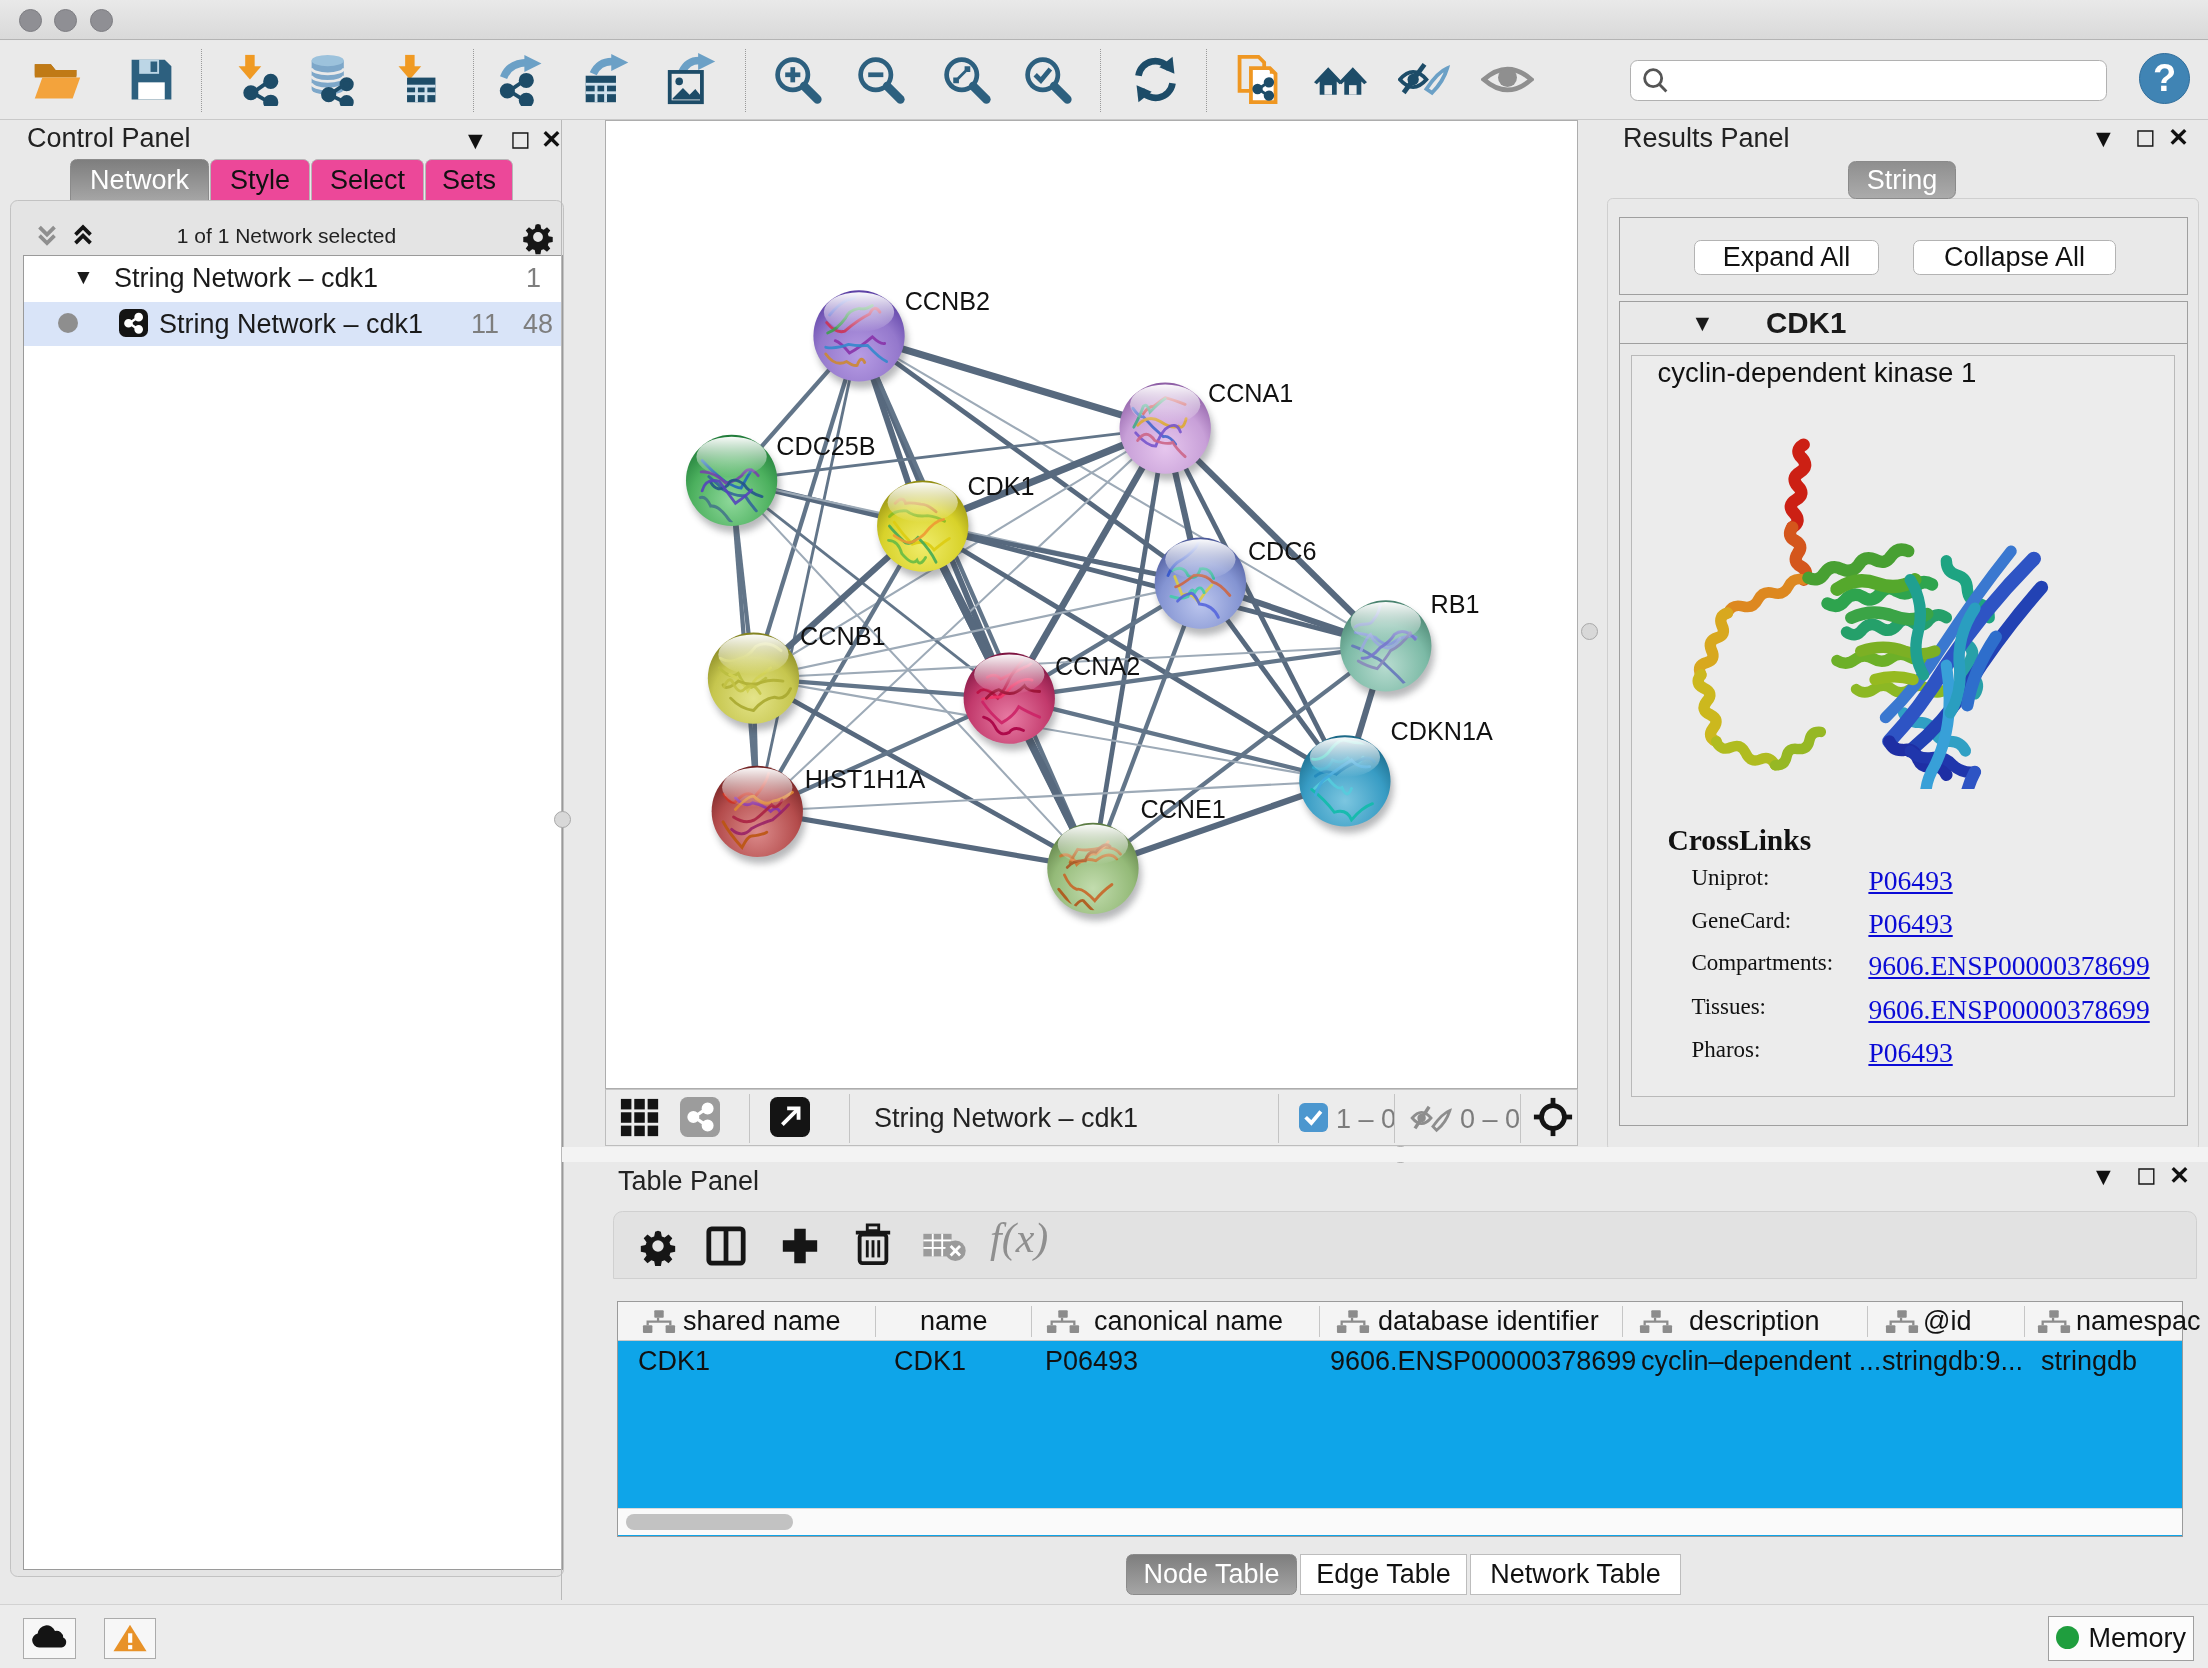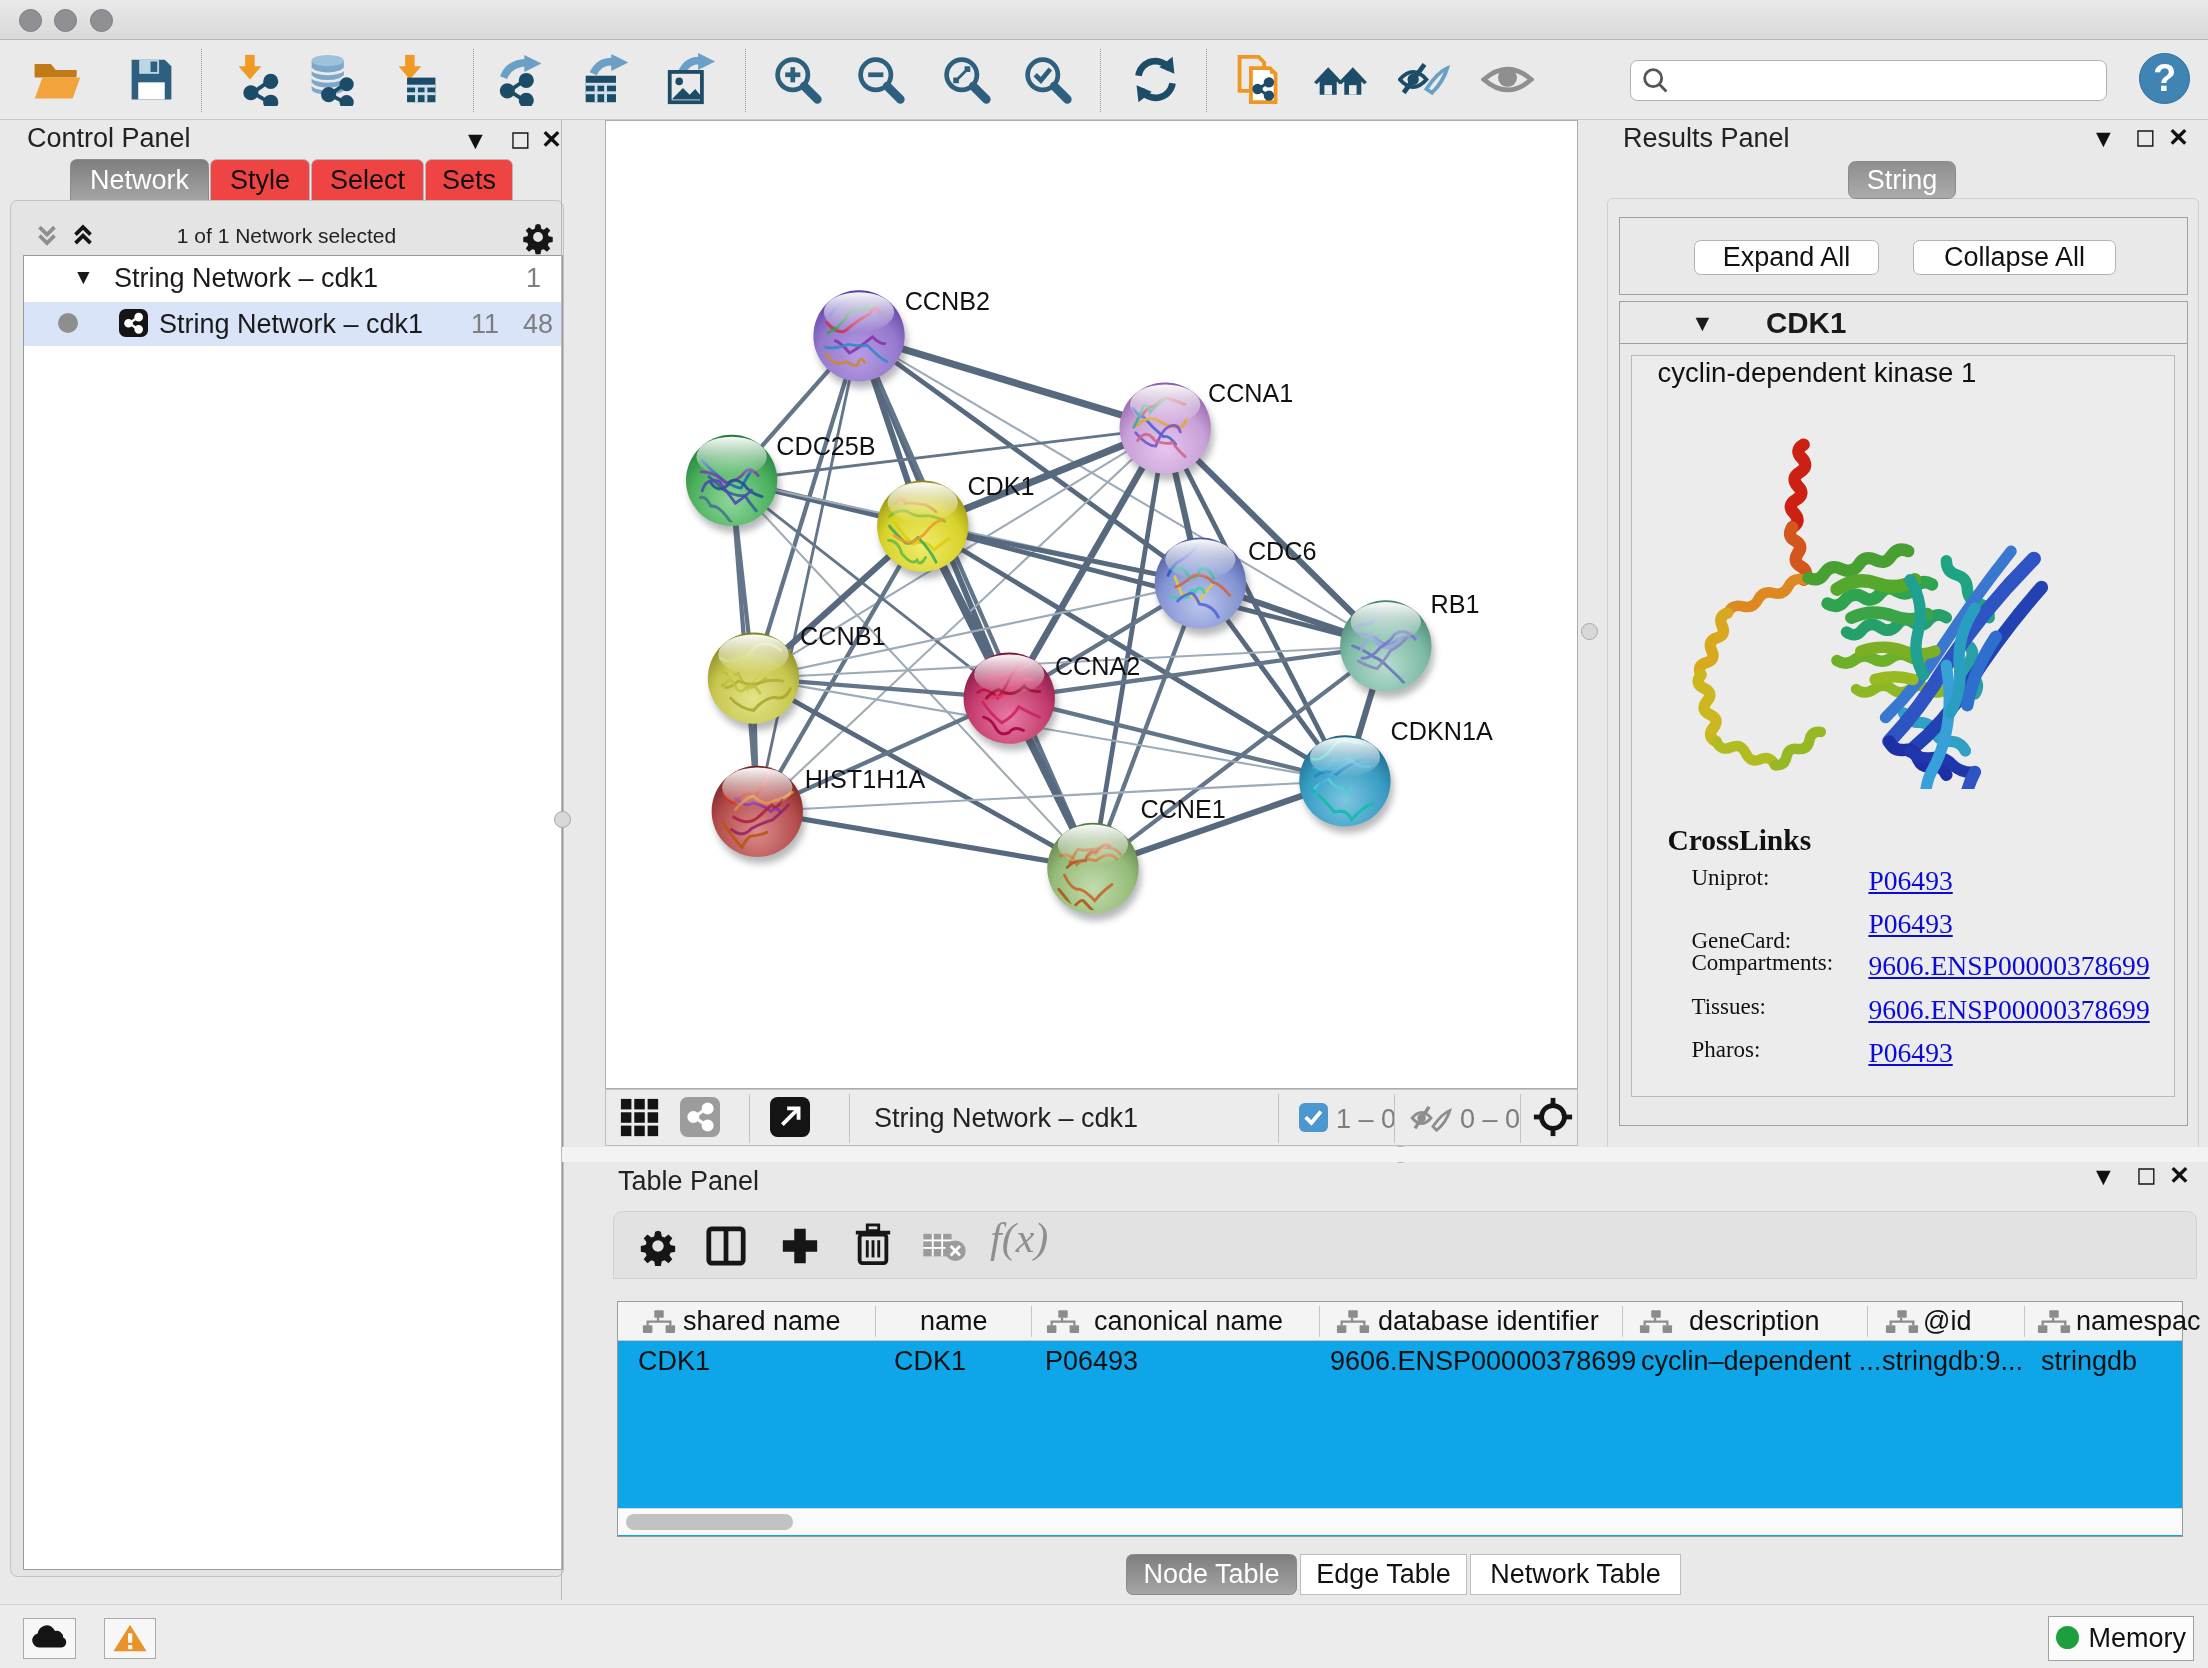--- a/index.html
+++ b/index.html
@@ -22,21 +22,21 @@
 .tbsep { position:absolute; top:7.6px; height:63px; width:0;
   border-left:1.9px dotted #9a9a9a; }
 .tbi { position:absolute; top:12.4px; }
 
 
 .phbtns { position:absolute; font-size:25px; color:#111; }
 
 
 #cp-title { left:27px; top:123px; font-size:27px; color:#222; }
 .tab { position:absolute; top:159px; height:42px; border:1px solid #b6b6b6;
-  border-radius:6.7px 6.7px 0 0; background:#ef4444; text-align:center;
+  border-radius:6.7px 6.7px 0 0; background:#ec4899; text-align:center;
   font-size:27px; color:#111; line-height:40px; }
 .tabsel { background:linear-gradient(#7e7e7e,#a5a5a5); color:#fff;
   border-color:#8b8b8b; }
 #cp-box { left:9.5px; top:200px; width:554px; height:1377px; background:#e4e4e4;
   border:1px solid #c2c2c2; border-radius:7.6px; }
 #cp-selbar { left:19px; top:217px; width:535px; height:38px; font-size:21px;
   color:#222; text-align:center; line-height:38px; }
 #cp-list { left:23px; top:255px; width:540px; height:1315px; background:#fff;
   border:1px solid #9a9a9a; }
 .cprow { position:absolute; left:0; width:538px; height:42px; font-size:27px; }
@@ -772,21 +772,21 @@
 <path d="M210 225 q24 -8 46 0 q18 6 32 0" stroke="#7cb024" stroke-width="12" fill="none"></path>
 <path d="M225 255 q20 -6 40 0" stroke="#96ba20" stroke-width="12" fill="none"></path>
 <path d="M262 150 q16 26 8 56 q-6 24 6 44" stroke="#20a090" stroke-width="12" fill="none"></path>
 <path d="M330 180 q-20 30 -16 64 q2 26 -10 46" stroke="#2a9ec0" stroke-width="12" fill="none"></path>
 <path d="M352 210 q-24 36 -30 72" stroke="#2e6ecc" stroke-width="13" fill="none"></path>
 </g>
     </svg>
     <div class="serif" style="position:absolute;left:35px;top:468px;font-size:29.5px;font-weight:bold;color:#111;">CrossLinks</div>
     <div class="xl-label serif" style="top:509px;">Uniprot:</div>
     <div class="xl-link serif" style="top:509px;">P06493</div>
-    <div class="xl-label serif" style="top:572px;text-align:center;">GeneCard:</div>
+    <div class="xl-label serif" style="top:552px;text-align:center;">GeneCard:</div>
     <div class="xl-link serif" style="top:552px;">P06493</div>
     <div class="xl-label serif" style="top:594px;">Compartments:</div>
     <div class="xl-link serif" style="top:594px;">9606.ENSP00000378699</div>
     <div class="xl-label serif" style="top:638px;">Tissues:</div>
     <div class="xl-link serif" style="top:638px;">9606.ENSP00000378699</div>
     <div class="xl-label serif" style="top:681px;">Pharos:</div>
     <div class="xl-link serif" style="top:681px;">P06493</div>
   </div>
 </div>
 

